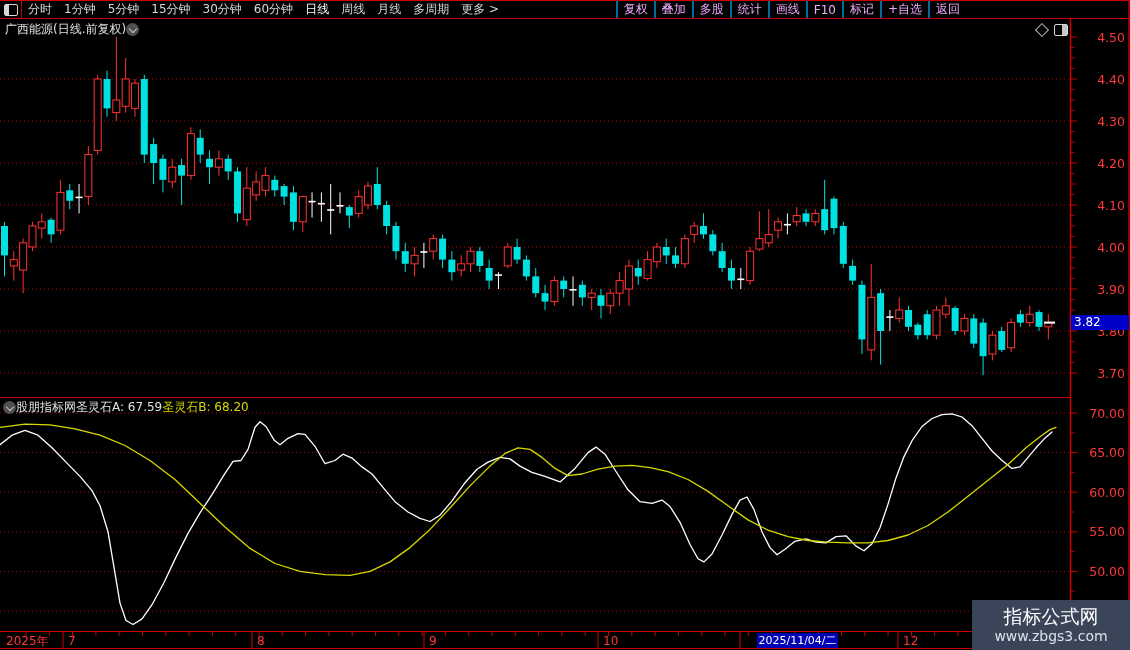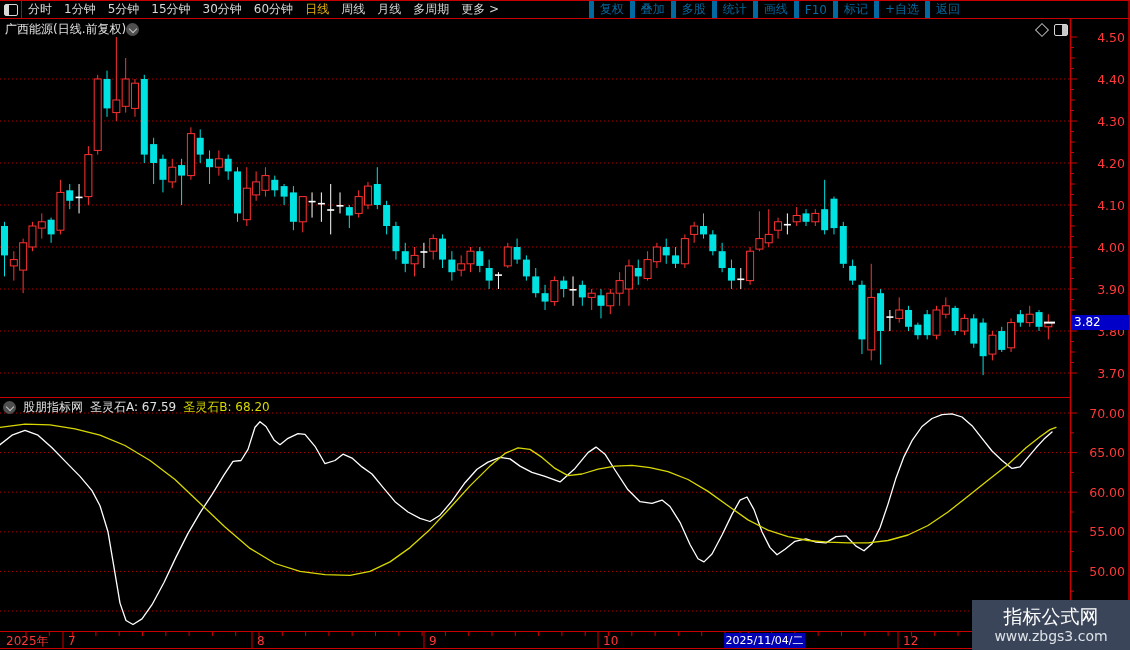--- a/index.html
+++ b/index.html
@@ -5,39 +5,39 @@
   html,body{margin:0;padding:0;background:#000;width:1130px;height:650px;overflow:hidden;
     font-family:"DejaVu Sans","Liberation Sans",sans-serif;position:relative}
   
   #toolbar{position:absolute;left:0;top:1px;width:966px;height:17px;display:flex;align-items:stretch;
     font-size:12px;z-index:3;white-space:nowrap}
   .tb-icon-cell{width:21px;border-right:1px solid #c00000;display:flex;align-items:center;justify-content:center}
   .panel-toggle{width:12px;height:10px;border:1px solid #d8d8d8;border-radius:2px;display:inline-block;position:relative}
   .panel-toggle .fill-l{position:absolute;left:0;top:0;bottom:0;width:4px;background:#d8d8d8}
   .panel-toggle .fill-r{position:absolute;right:0;top:0;bottom:0;width:5px;background:#c8c8c8}
   .titem{padding:0 6px;color:#d8d8d8;display:flex;align-items:center}
-  .titem.active{color:#eab308}
+  .titem.active{color:#ffffff}
   #tb-spacer{flex:1}
-  .action{padding:0 6px;color:#0369a1;border-left:5px solid #0369a1;display:flex;align-items:center}
+  .action{padding:0 6px;color:#f0abfc;border-left:2px solid #0369a1;display:flex;align-items:center}
   
   #title-row{position:absolute;left:5px;top:21px;color:#e2e2e2;font-size:12px;display:flex;align-items:center;z-index:3}
   .circ{width:13px;height:13px;border-radius:50%;background:#4f4f4f;position:relative;display:inline-block;flex:0 0 auto}
   .circ:after{content:"";position:absolute;left:3.5px;top:3px;width:5px;height:5px;
     border-left:1.5px solid #c4c4c4;border-bottom:1.5px solid #c4c4c4;transform:rotate(-45deg)}
   #chart-icons{position:absolute;top:24px;left:1037px;display:flex;gap:7px;align-items:center;z-index:3}
   .diamond{width:8px;height:8px;border:1px solid #b8b8b8;transform:rotate(45deg);display:inline-block}
   
-  #ind-header{position:absolute;left:3px;top:399px;display:flex;align-items:center;gap:7px;font-size:12px;z-index:3}
+  #ind-header{position:absolute;left:3px;top:399px;display:flex;align-items:center;font-size:12px;z-index:3}
   #ind-source{color:#e0e0e0}
   #ind-a{color:#e0e0e0}
   #ind-b{color:#d8d800}
   
   #price-tag{position:absolute;left:1071px;top:315px;width:55px;height:15px;background:#0000c8;color:#fff;
     font-size:12px;line-height:15px;padding-left:3px;z-index:3}
-  #date-box{position:absolute;left:724px;top:632.5px;width:81px;height:15px;background:#0000b4;color:#fff;
+  #date-box{position:absolute;left:757px;top:632.5px;width:81px;height:15px;background:#0000b4;color:#fff;
     font-size:11px;text-align:center;line-height:15px;z-index:3}
   
   #watermark{position:absolute;left:972px;top:600px;width:158px;height:50px;background:#3b4559;z-index:4;
     display:flex;flex-direction:column;align-items:center;justify-content:center}
   #wm1{color:#ffffff;font-size:19px;font-weight:normal;line-height:23px}
   #wm2{color:#dde2e8;font-size:14px;line-height:17px}
   svg#chart{position:absolute;left:0;top:0;z-index:1}
 </style>
 </head>
 <body>

